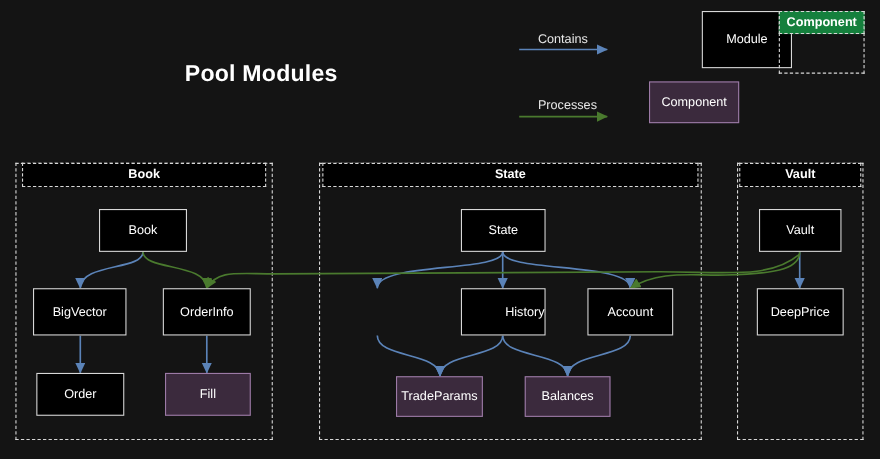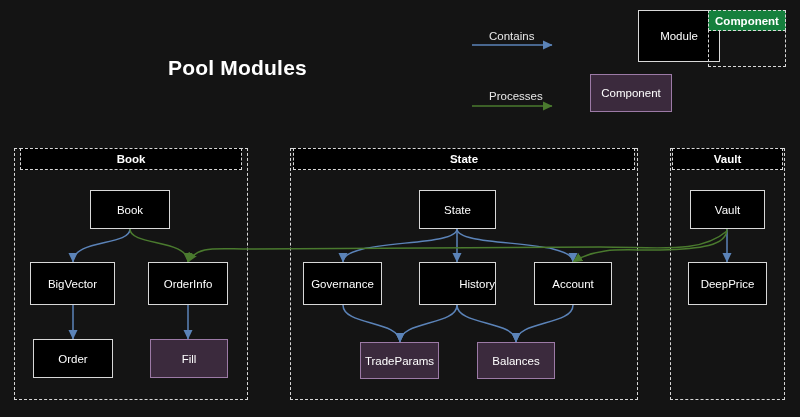--- a/index.html
+++ b/index.html
@@ -148,23 +148,20 @@
   <div class="node" style="left:33px;top:339px;width:80px;height:39px;">
     <span>Order</span>
   </div>
   <div class="node primitive" style="left:150px;top:339px;width:78px;height:39px;">
     <span>Fill</span>
   </div>
 
   <div class="node" style="left:419px;top:190px;width:77px;height:39px;">
     <span>State</span>
   </div>
-  <div class="node" style="left:303px;top:262px;width:79px;height:43px;">
-    <span>Governance</span>
-  </div>
   <div class="node" style="left:419px;top:262px;width:77px;height:43px;justify-content:flex-end;">
     <span>History</span>
   </div>
   <div class="node" style="left:534px;top:262px;width:78px;height:43px;">
     <span>Account</span>
   </div>
   <div class="node primitive" style="left:360px;top:342px;width:79px;height:37px;">
     <span>TradeParams</span>
   </div>
   <div class="node primitive" style="left:477px;top:342px;width:78px;height:37px;align-items:center;">

